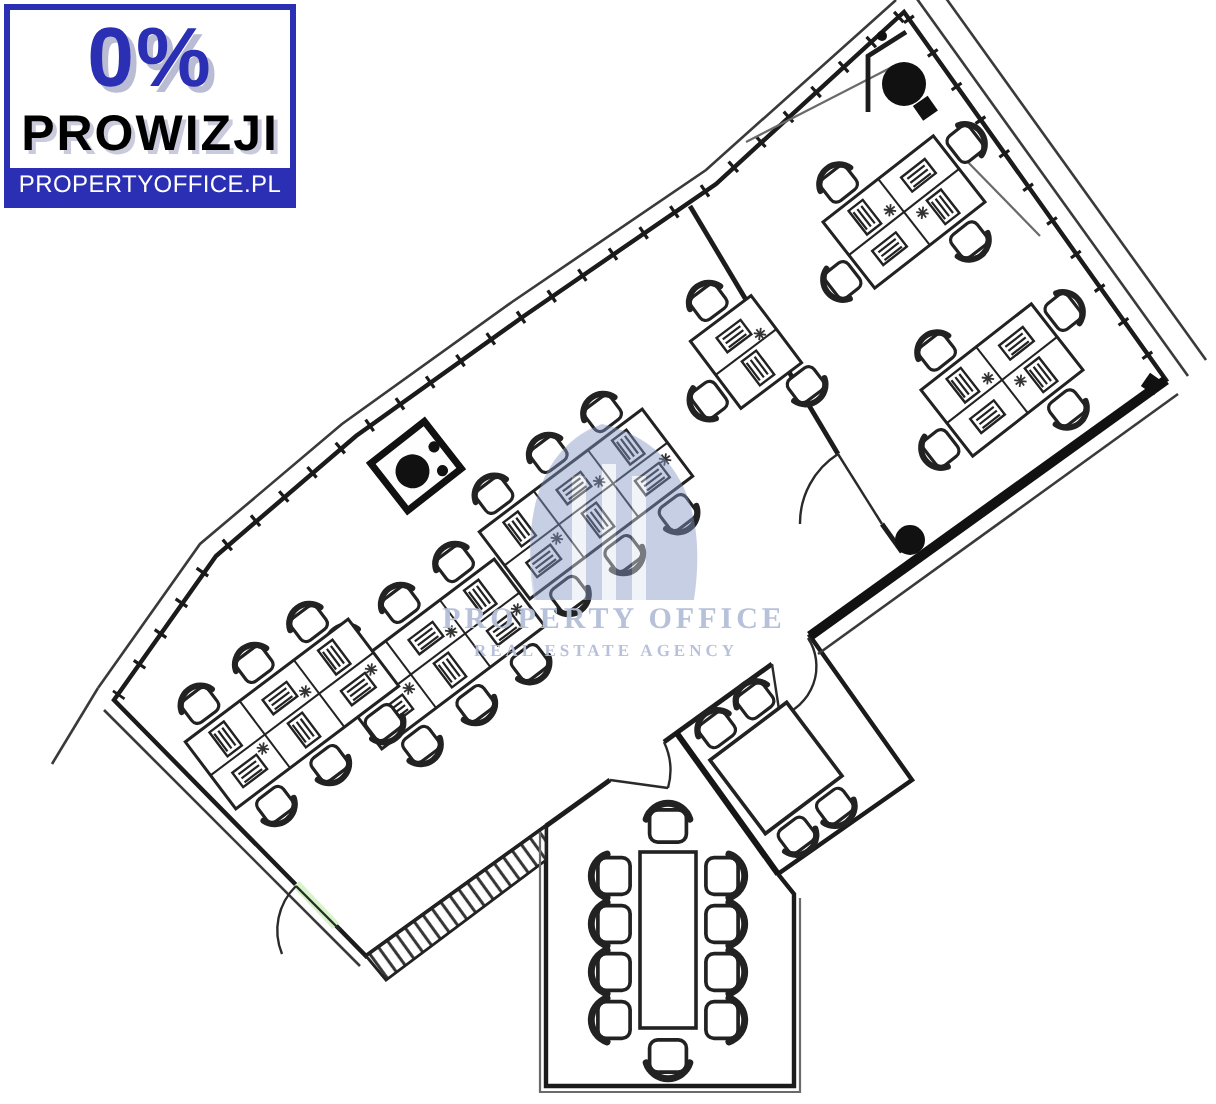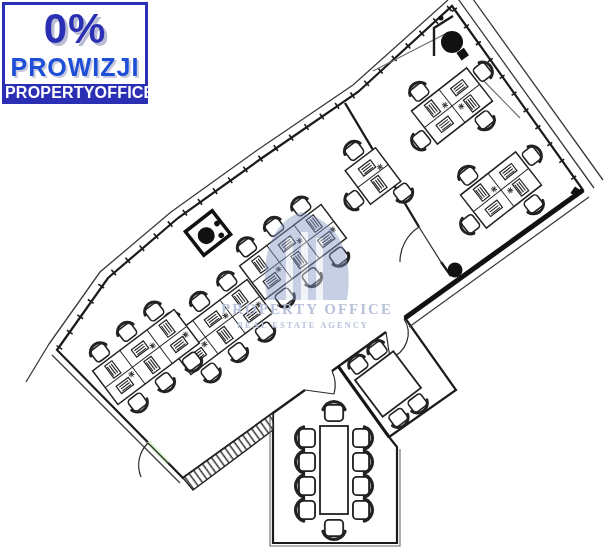--- a/index.html
+++ b/index.html
@@ -5,23 +5,23 @@
   html,body{margin:0;padding:0;background:#ffffff;}
   .stage{position:relative;width:608px;height:552px;background:#ffffff;overflow:hidden;
          font-family:"Liberation Sans",sans-serif;}
   .plan-svg{position:absolute;left:0;top:0;}
 
   
   .badge{position:absolute;left:2px;top:2px;width:140px;background:#ffffff;
          border:3px solid #2b2fb4;text-align:center;z-index:5;}
   .badge-percent{font-size:42px;font-weight:bold;color:#2b2fb4;line-height:48px;
                  text-shadow:3px 3px 0 #b9bcd2;letter-spacing:1px;}
-  .badge-commission{font-size:25px;font-weight:bold;color:#1d4ed8;line-height:28px;
+  .badge-commission{font-size:25px;font-weight:bold;color:#000000;line-height:28px;
                     letter-spacing:1px;text-shadow:2px 2px 0 #c9cbdd;padding-bottom:3px;}
-  .badge-website{background:#2b2fb4;color:#ffffff;font-size:16px;font-weight:bold;
+  .badge-website{background:#2b2fb4;color:#ffffff;font-size:12px;font-weight:normal;
                  line-height:17px;letter-spacing:.2px;}
 
   
   .wall-outline{fill:none;stroke:#1b1b1b;stroke-width:2.2;stroke-linejoin:miter;}
   .wall-heavy{stroke:#111;stroke-width:5;fill:none;}
   .wall-med{stroke:#161616;stroke-width:3;fill:none;}
   .wall-int{stroke:#1c1c1c;stroke-width:2.4;fill:none;}
   .thin{stroke:#3a3a3a;stroke-width:1.3;fill:none;}
   .faint{stroke:#6a6a6a;stroke-width:1.1;fill:none;}
   .ticks{stroke:#1b1b1b;stroke-width:7;fill:none;stroke-dasharray:1.6 17;}

